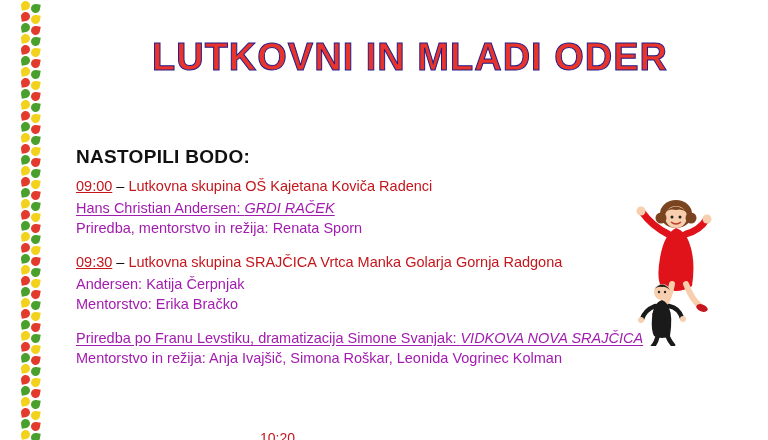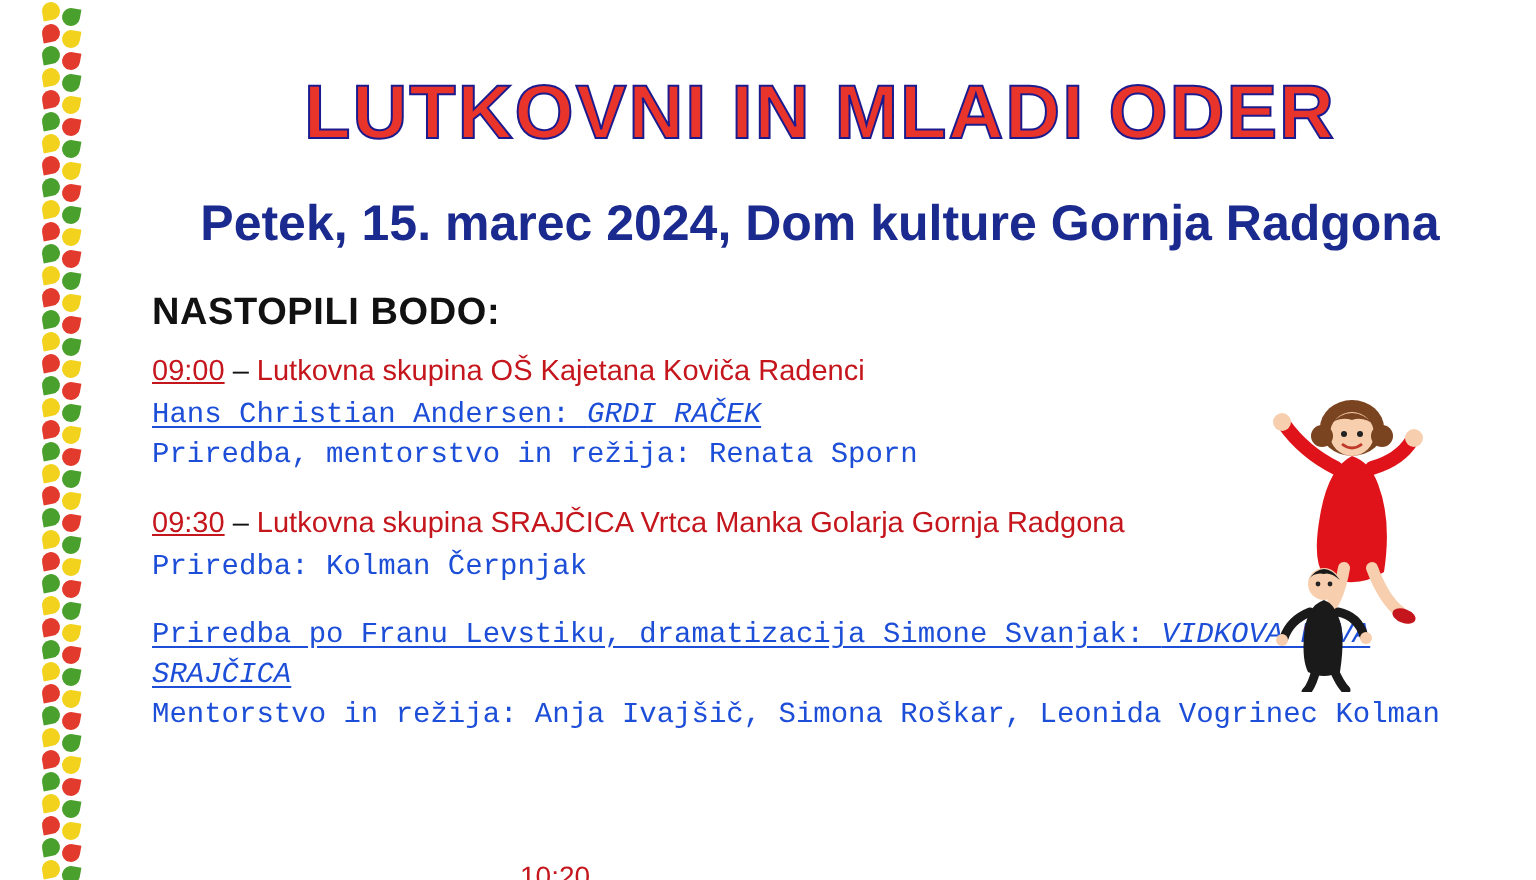--- a/index.html
+++ b/index.html
@@ -125,23 +125,22 @@
   .entry-head .time {
     color: #c4161c;
     text-decoration: underline;
     font-weight: normal;
   }
   .entry-head .group {
     color: #c4161c;
   }
   .entry-line {
     font-size: 14.5px;
-    color: #1d4ed8;
+    color: #a21caf;
     line-height: 20px;
-    font-family: Liberation Mono, monospace;
   }
   .entry-line.underline {
     text-decoration: underline;
     text-underline-offset: 2px;
   }
   .entry-line .work {
     font-style: italic;
   }
 
   .next-hint {
@@ -205,33 +204,33 @@
     <div class="border-cell"></div>
     <div class="border-cell alt"></div>
     <div class="border-cell alt2"></div>
     <div class="border-cell"></div>
   </div>
 
 <div class="content">
 
   <div class="poster-title">LUTKOVNI IN MLADI ODER</div>
 
-  <div class="poster-subtitle">Petek, 15. marec 2024, Dom kulture Gornja Radgona</div>
 
   <div class="section-label">NASTOPILI BODO:</div>
 
   <div class="entries" id="entries">
       <div class="entry">
         <div class="entry-head"><span class="time">09:00</span><span> – </span><span class="group">Lutkovna skupina OŠ Kajetana Koviča Radenci</span></div>
         <div class="entry-line underline"><span>Hans Christian Andersen: </span><span class="work">GRDI RAČEK</span></div>
         <div class="entry-line"><span>Priredba, mentorstvo in režija: Renata Sporn</span></div>
       </div>
       <div class="entry">
         <div class="entry-head"><span class="time">09:30</span><span> – </span><span class="group">Lutkovna skupina SRAJČICA Vrtca Manka Golarja Gornja Radgona</span></div>
-        <div class="entry-line"><span>Priredba: Kolman Čerpnjak</span></div>
+        <div class="entry-line"><span>Andersen: Katija Čerpnjak</span></div>
+        <div class="entry-line"><span>Mentorstvo: Erika Bračko</span></div>
       </div>
       <div class="entry">
         <div class="entry-line underline"><span>Priredba po Franu Levstiku, dramatizacija Simone Svanjak: </span><span class="work">VIDKOVA NOVA SRAJČICA</span></div>
         <div class="entry-line"><span>Mentorstvo in režija: Anja Ivajšič, Simona Roškar, Leonida Vogrinec Kolman</span></div>
       </div>
     </div>
 
   <div class="next-hint">10:20</div>
 
 </div>

